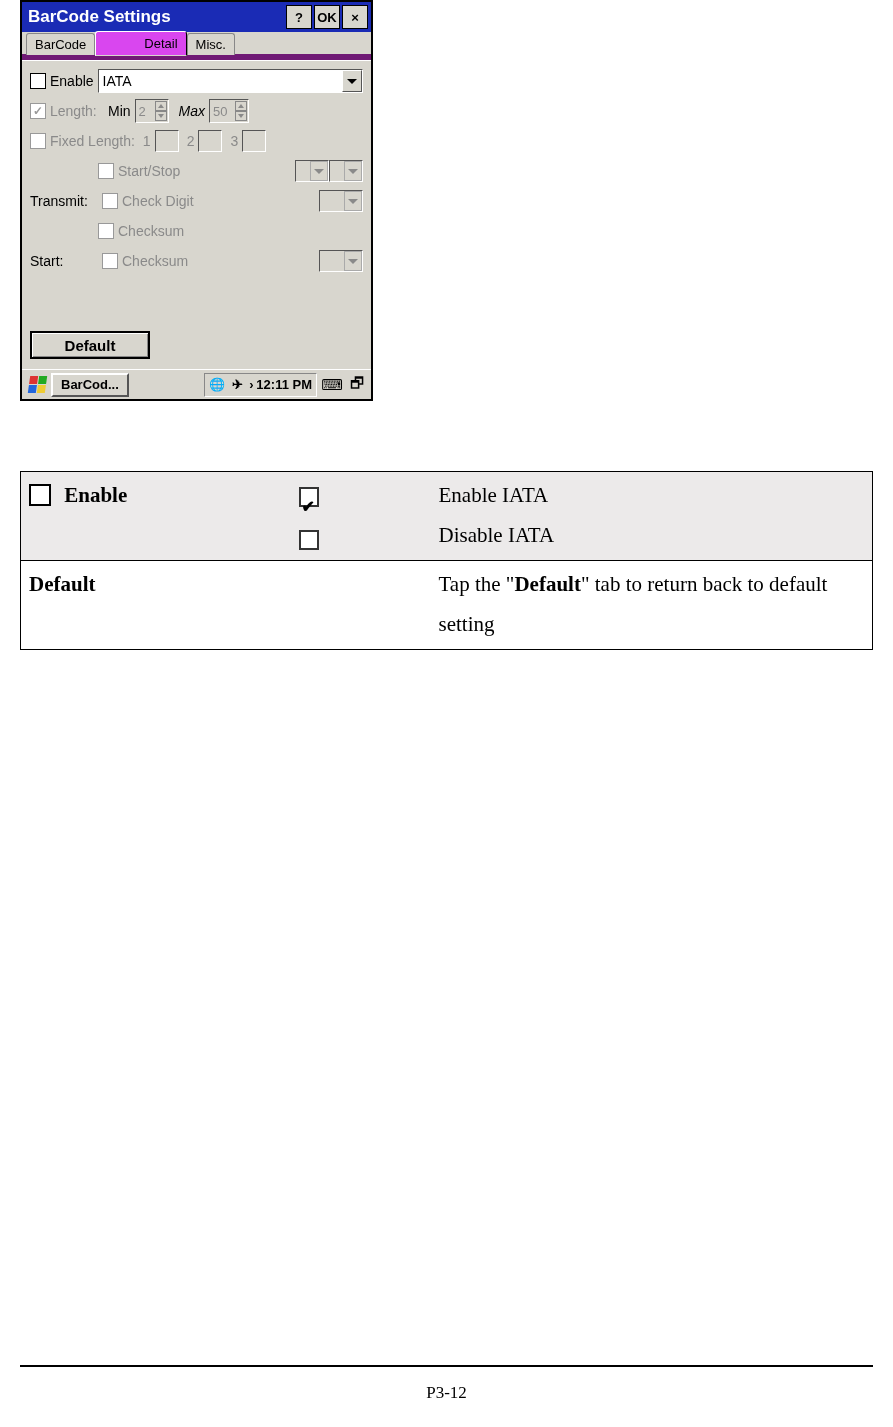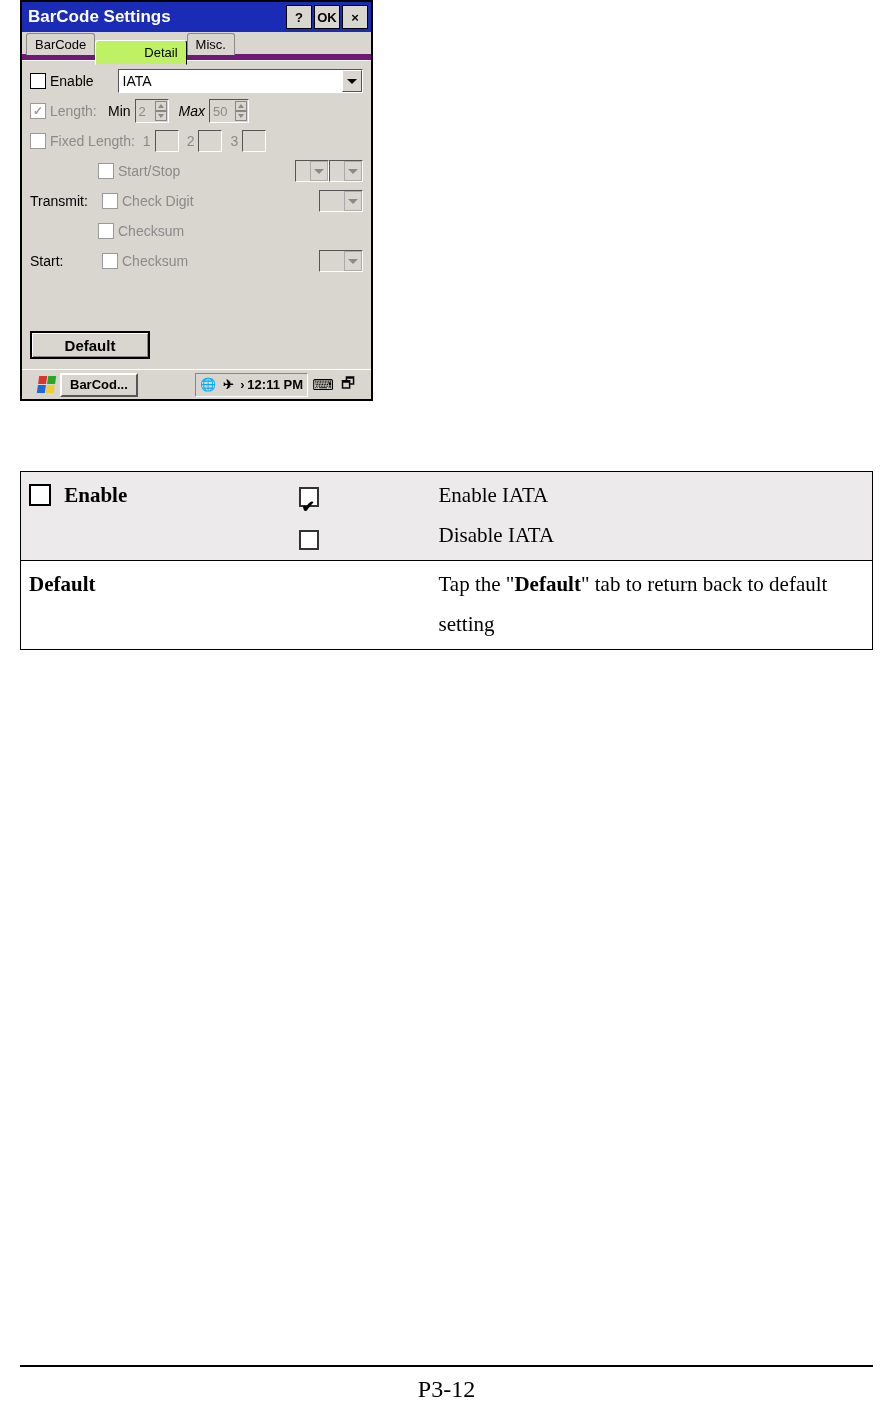--- a/index.html
+++ b/index.html
@@ -70,27 +70,27 @@
     border-bottom: none;
     border-top-left-radius: 3px;
     border-top-right-radius: 3px;
     padding: 3px 8px;
     font-size: 13px;
     margin-right: 0;
     position: relative;
     top: 1px;
   }
   .tab.active {
-    background: #bef264;
+    background: #d946ef;
     border: 1px solid #fff;
     border-right: 1px solid #000;
     border-bottom: 1px solid #d8d6ce;
     font-weight: normal;
     z-index: 2;
-    top: 9px;
+    top: 0;
     padding-top: 4px;
     padding-bottom: 4px;
     padding-left: 48px;
   }
   
   .panel {
     background: #d8d6ce;
     padding: 8px 8px 10px 8px;
     border-top: 1px solid #fff;
   }
@@ -202,21 +202,21 @@
     align-items: center;
     justify-content: center;
   }
   
   .taskbar {
     display: flex;
     align-items: center;
     height: 30px;
     background: #d8d6ce;
     border-top: 1px solid #fff;
-    padding: 2px 12px;
+    padding: 2px 3px;
     gap: 2px;
   }
   .start {
     width: 24px; height: 24px;
     display:flex;align-items:center;justify-content:center;
   }
   .winflag { display:grid; grid-template-columns:8px 8px; grid-template-rows:8px 8px; gap:1px; transform: skewX(-8deg);}
   .winflag div:nth-child(1){background:#d33;}
   .winflag div:nth-child(2){background:#2a2;}
   .winflag div:nth-child(3){background:#26d;}
@@ -270,21 +270,21 @@
     position: absolute;
     left: 20px; right: 20px;
     bottom: 60px;
     border-top: 2.5px solid #000;
   }
   .page-num {
     position: absolute;
     bottom: 24px;
     left: 0; right: 0;
     text-align: center;
-    font-size: 24px;
+    font-size: 17px;
   }
 </style>
 </head>
 <body>
 
 <div class="page">
 
   <div class="shot">
     <div class="titlebar">
       <span>BarCode Settings</span>
@@ -298,21 +298,21 @@
       <div class="tab">BarCode</div>
       <div class="tab active">Detail</div>
       <div class="tab">Misc.</div>
     </div>
 
     <div class="panel">
 
       <div class="row">
         <span class="chk"></span>
         <span class="lbl">Enable</span>
-        <div class="combo" style="margin-left:20px;gap:12px;">
+        <div class="combo" style="margin-left:0;gap:12px;">
           <span>IATA</span>
           <span class="combo-btn">
               <span class="dropdown-arrow"></span>
             </span>
         </div>
       </div>
 
 
       <div class="row">
         <span class="chk disabled">✓</span>

